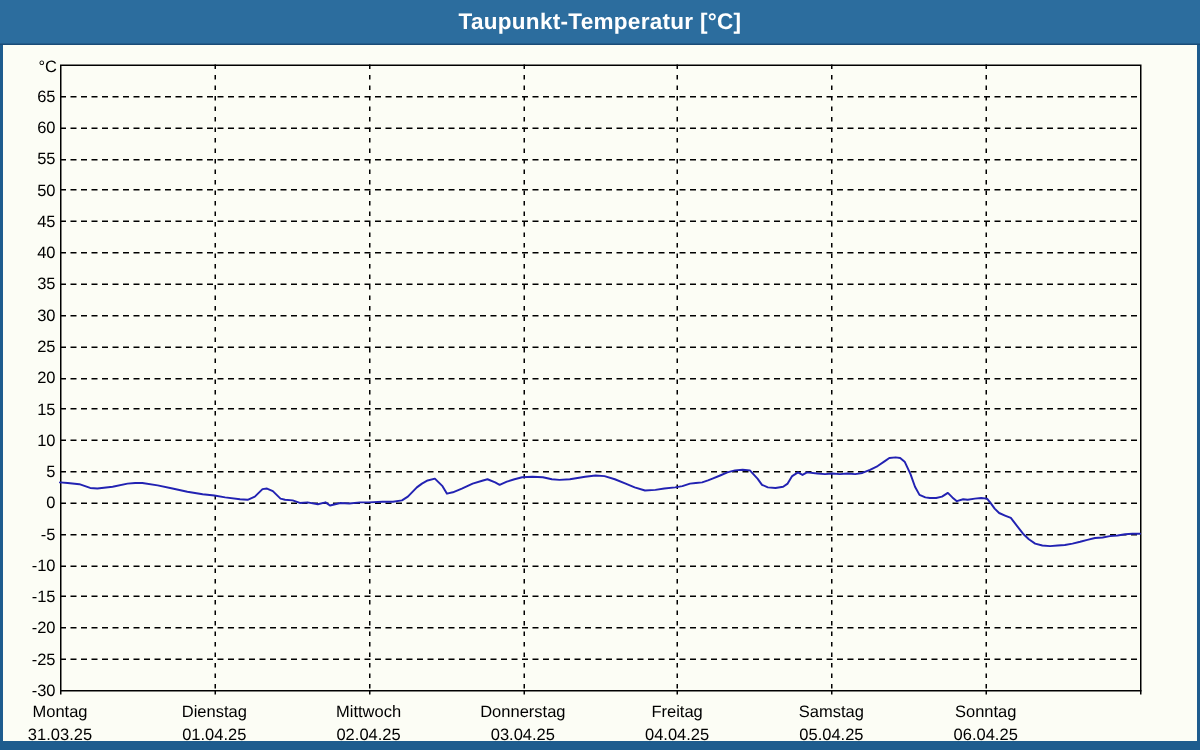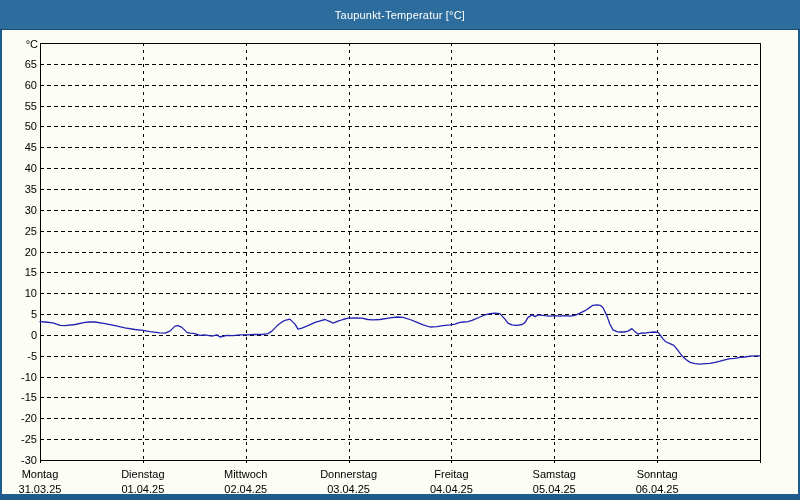--- a/index.html
+++ b/index.html
@@ -5,21 +5,21 @@
   html,body{margin:0;padding:0;}
   body{font-family:"Liberation Sans", sans-serif; background:#e8e8e8;}
   .window{
     position:relative; width:800px; height:500px;
     background:#1E5C8E; overflow:hidden;
   }
   .titlebar{
     position:absolute; top:0; left:0; right:0; height:29px;
     background:#2C6D9E;
     border-bottom:1px solid #1A4C77;
-    color:#ffffff; font-size:11px; font-weight:normal;
+    color:#ffffff; font-size:15px; font-weight:bold;
     text-align:center; line-height:30px;
     letter-spacing:0.2px;
     user-select:none;
   }
   .content{
     position:absolute; top:30px; left:2px; right:2px; bottom:6px;
     background:#FCFDF5;
   }
   svg.chart{ position:absolute; top:0; left:0; }
   svg text{ font-family:"Liberation Sans", sans-serif; fill:#000; }

